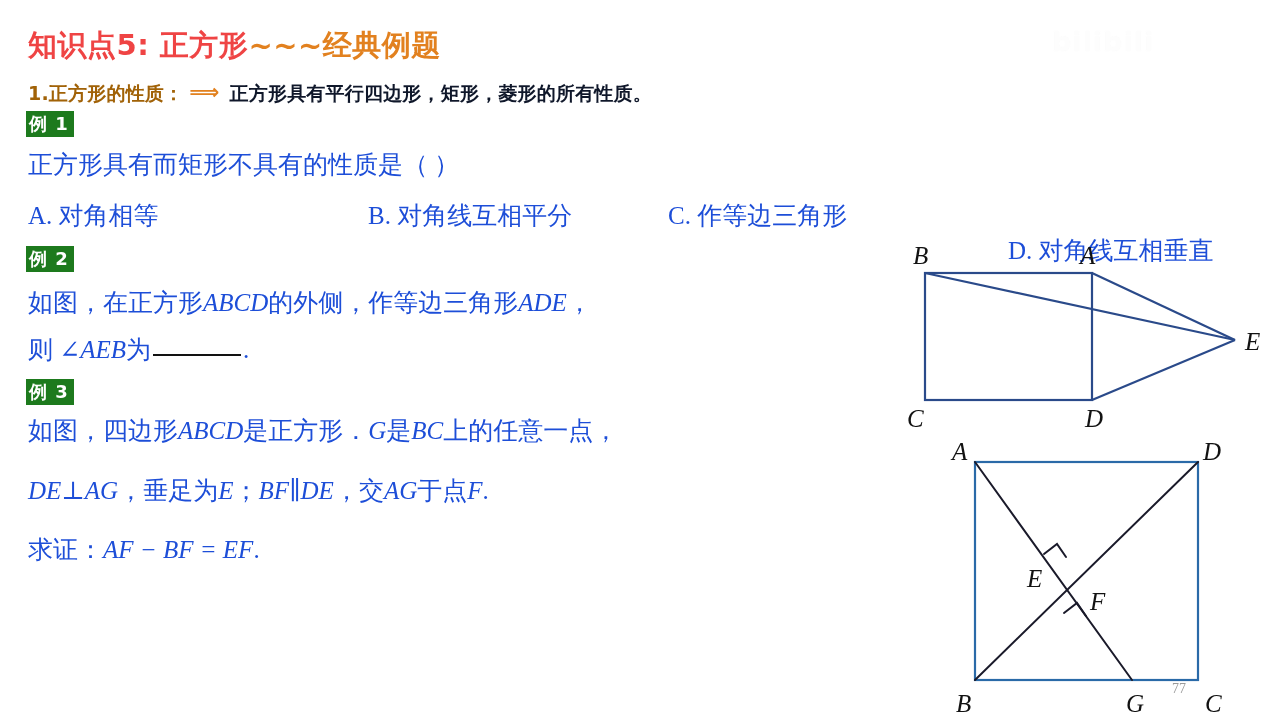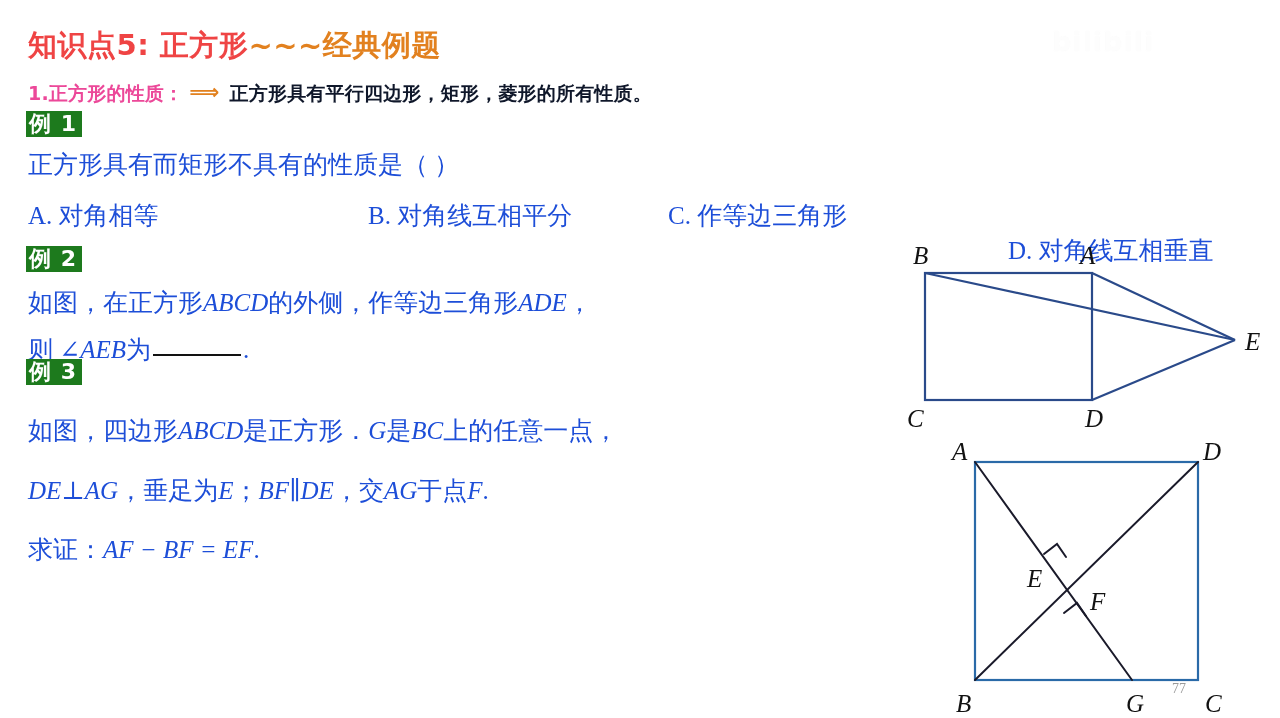--- a/index.html
+++ b/index.html
@@ -51,47 +51,47 @@
   .prop-line {
     position: absolute;
     left: 28px;
     top: 81px;
     font-family: "DejaVu Sans", "Liberation Sans", sans-serif;
     font-size: 19px;
     font-weight: bold;
     white-space: nowrap;
     letter-spacing: 0.2px;
   }
-  .prop-line .label { color: #ec4899; }
+  .prop-line .label { color: #a16207; }
   .prop-line .arrow {
     color: #e2811f;
     display: inline-block;
     padding: 0 10px 0 6px;
     font-size: 21px;
     position: relative;
     top: -1px;
   }
   .prop-line .value { color: #0f172a; }
 
   
   .ex-badge {
     position: absolute;
     background: #1d7a1d;
     color: #ffffff;
     font-family: "DejaVu Sans", "Liberation Sans", sans-serif;
-    font-size: 22px;
+    font-size: 18px;
     font-weight: bold;
     line-height: 25px;
     padding: 0 5px 1px 3px;
     white-space: nowrap;
     letter-spacing: 1px;
   }
   #badge1 { left: 26px; top: 111px; }
   #badge2 { left: 26px; top: 246px; }
-  #badge3 { left: 26px; top: 359px; }
+  #badge3 { left: 26px; top: 379px; }
 
   
   .ln {
     position: absolute;
     font-family: "Liberation Serif", "DejaVu Serif", serif;
     font-size: 25px;
     color: #1d4ed8;
     white-space: nowrap;
     line-height: 1;
   }

